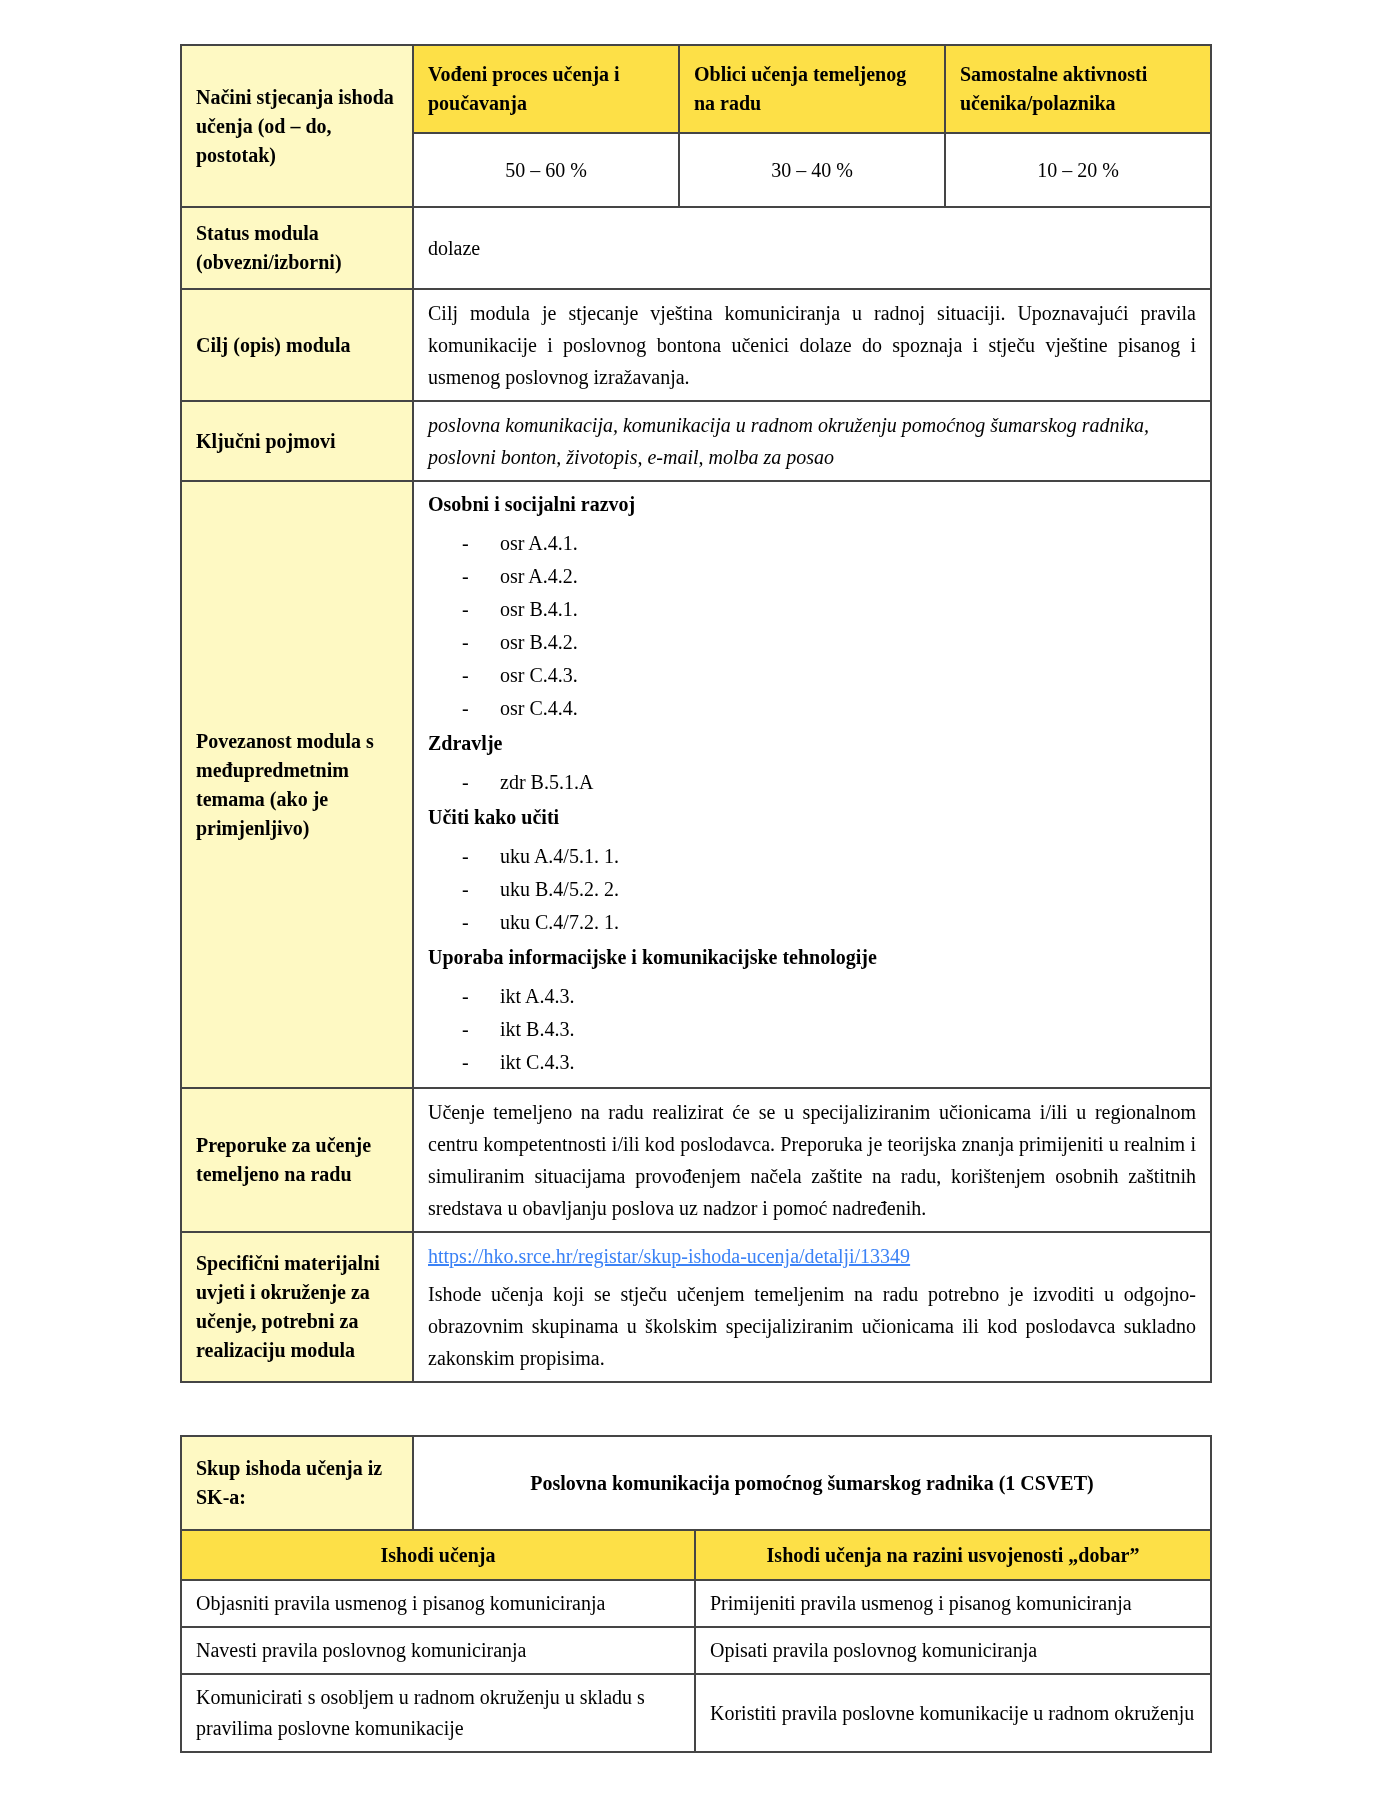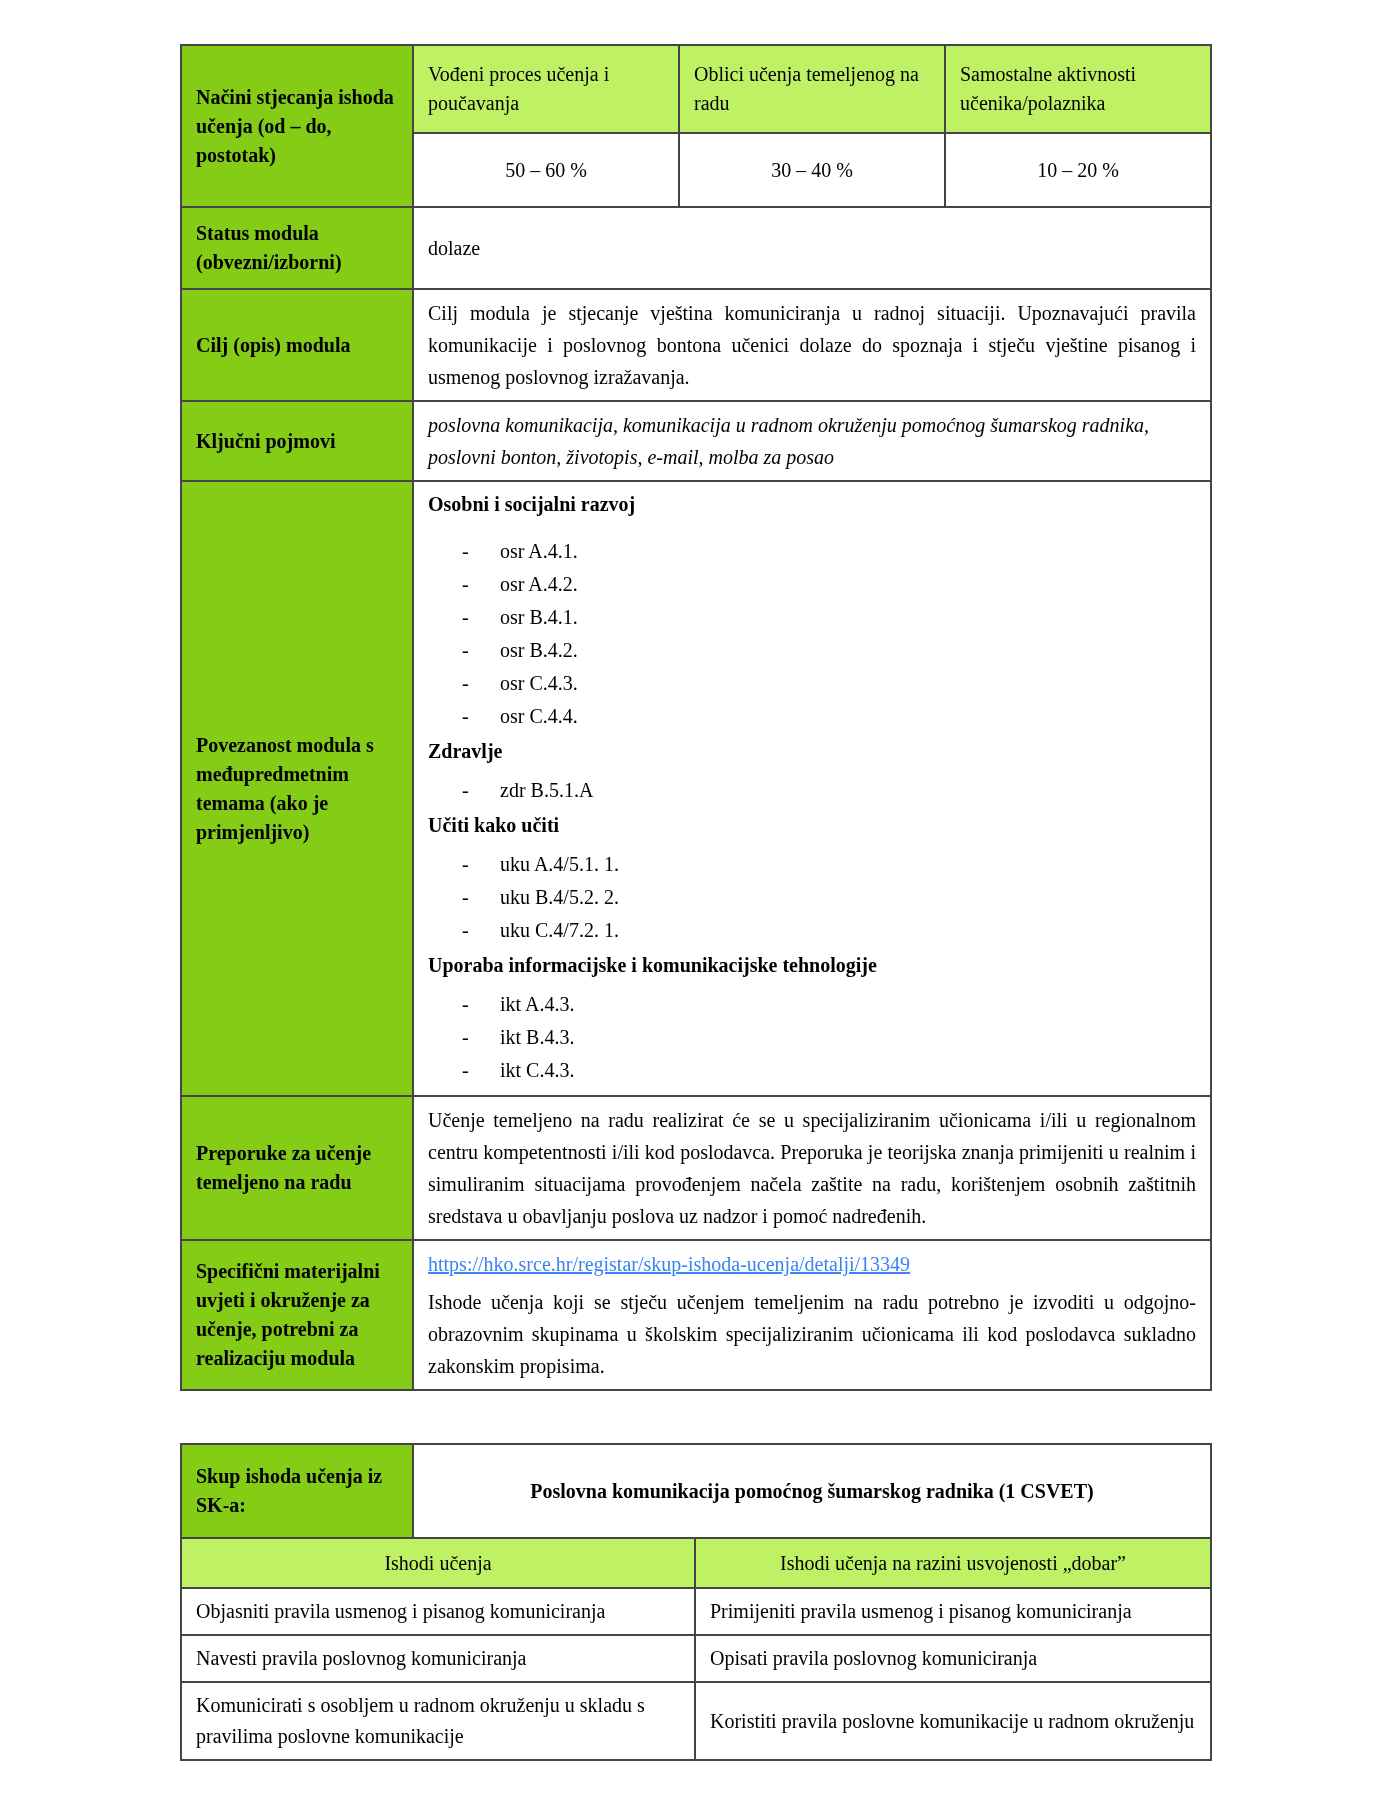--- a/index.html
+++ b/index.html
@@ -21,44 +21,44 @@
   }
   table.doc td{
     border:2px solid #454545;
     padding:7px 14px;
     vertical-align:middle;
     word-wrap:break-word;
   }
   .t1{margin-top:44px;}
   .t2{margin-top:52px;}
   td.lbl{
-    background:#84cc16;
+    background:#fef9c3;
     font-weight:bold;
     padding:7px 8px 7px 12px;
     line-height:1.45;
   }
   td.hd{
-    background:#bef264;
-    font-weight:normal;
+    background:#fde047;
+    font-weight:bold;
     line-height:1.45;
     vertical-align:middle;
     padding:8px 12px;
   }
   td.pct{
     text-align:center;
     height:58px;
   }
   tr.hdr td{height:72px;}
   tr.status td{height:66px;}
   .just{text-align:justify;}
   .ital{font-style:italic;margin-top:48px;}
   
   td.ccell{padding:8px 14px 10px 14px;line-height:1.55;}
   .cc-title{font-weight:bold;margin:4px 0 8px 0;}
-  .cc-title.first{margin-top:0;margin-bottom:16px;}
+  .cc-title.first{margin-top:0;margin-bottom:8px;}
   .cc-item{
     display:flex;
     margin:0 0 2px 34px;
     line-height:1.55;
   }
   .cc-item::before{
     content:"-";
     display:inline-block;
     width:38px;
     flex:0 0 38px;

